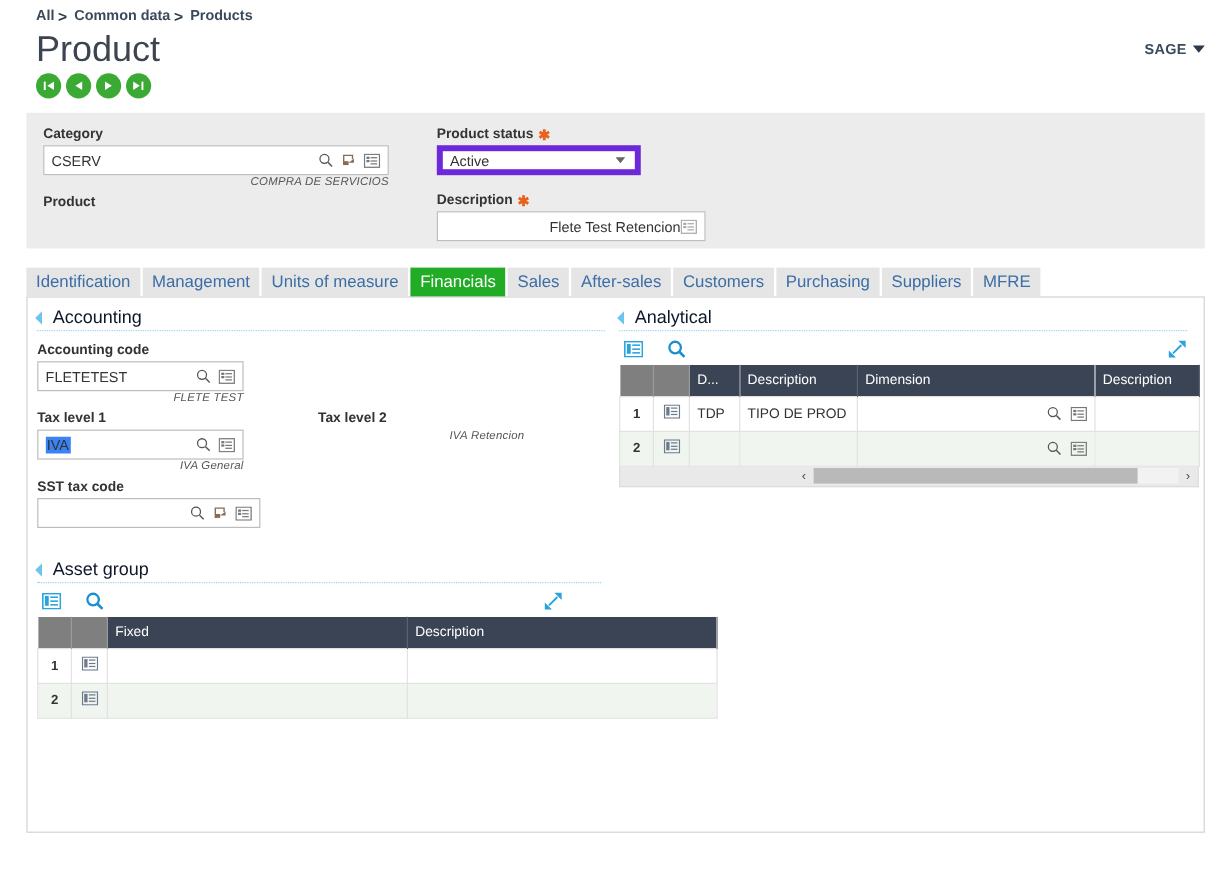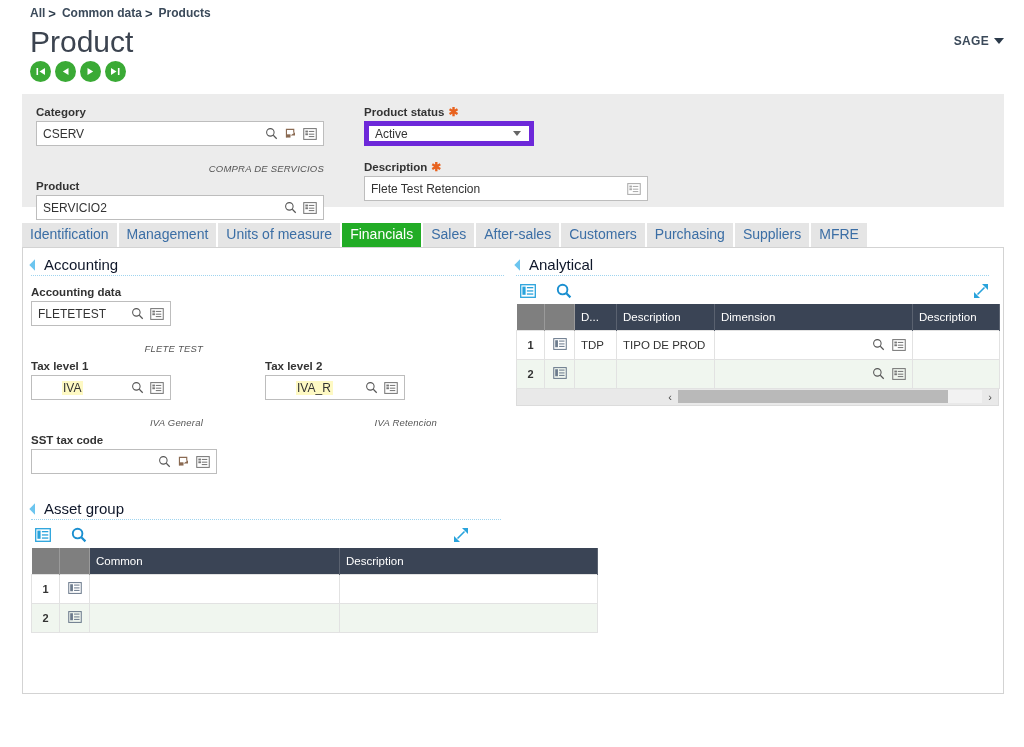--- a/index.html
+++ b/index.html
@@ -64,41 +64,41 @@
     background: #ececec;
     padding: 12px 16px 14px 14px;
     display: flex;
     height: 113px;
   }
   .hp-col { width: 320px; }
   .hp-col.right { margin-left: 8px; }
 
   .fld-label {
     font-size: 11.5px; font-weight: bold; color: #333;
-    margin-bottom: 3px; display: flex; align-items: center; gap: 4px;
+    margin-bottom: 3px; display: flex; align-items: flex-end; gap: 4px;
   }
   .req-star { color: #e8621e; font-size: 12px; line-height: 10px; }
 
   .fld {
     background: #ffffff;
     border: 1px solid #bdbdbd;
     height: 25px;
     display: flex; align-items: center;
     padding: 0 4px 0 6px;
     font-size: 12px; color: #333;
   }
   .fld .val { flex: 1; overflow: hidden; white-space: nowrap; }
   .fld .icons { display: flex; align-items: center; gap: 6px; padding-right:2px; }
   .fld-hint {
     font-size: 9.5px; font-style: italic; color: #555;
-    text-align: right; margin-top: 17px; letter-spacing: .2px;
+    text-align: right; margin-top: 0; letter-spacing: .2px;
   }
   .fld.w288 { width: 288px; }
-  .fld.w170 { width: 140px; align-items: center; }
-  .fld.w284 { width: 284px; }
+  .fld.w170 { width: 172px; align-items: center; }
+  .fld.w284 { width: 224px; text-align: right; }
 
   .select-fld {
     background: #ffffff; border: 5px solid #6d28d9;
     height: 25px; width: 170px;
     display: flex; align-items: center;
     padding: 0 8px 0 6px;
     font-size: 12px; color: #333;
   }
   .select-fld .val { flex: 1; }
   .sel-caret {
@@ -233,21 +233,21 @@
     margin: 24px 0 0 10px;
   }
   .chk-box {
     width: 14px; height: 14px;
     border: 1.5px solid #555; background: #fff;
     cursor: pointer;
   }
   .chk-label { font-size: 12px; font-weight: bold; color: #333; }
 
   
-  .hl { background: #fef9c3; padding: 1px 2px 1px 1px; margin-left: 24px; }
+  .hl { background: #3b82f6; padding: 1px 2px 1px 1px; }
   .field-row { display: flex; }
   .field-col { width: 234px; }
   .field-col.second { margin-left: 0; }
   .mt6 { margin-top: 6px; }
 </style>
 </head>
 <body>
 
 <div class="breadcrumb">
   <span class="crumb">All</span>
@@ -316,37 +316,20 @@
             <rect x="6.6" y="6.6" width="6.4" height="1.2" fill="#777"></rect>
             <rect x="6.6" y="9.4" width="6.4" height="1.2" fill="#777"></rect>
             <rect x="2.6" y="6.2" width="3" height="2.2" fill="#777"></rect>
           </svg>
       </span>
     </div>
     <div class="fld-hint" style="width:288px">COMPRA DE SERVICIOS</div>
 
     <div class="fld-label mt6">
       <span>Product</span>
-    </div>
-    <div class="fld w288">
-      <span class="val">SERVICIO2</span>
-      <span class="icons">
-        <svg width="13" height="13" viewBox="0 0 16 16">
-            <circle cx="6.6" cy="6.6" r="4.6" fill="none" stroke="#555" stroke-width="1.3"></circle>
-            <line x1="10.2" y1="10.2" x2="14.4" y2="14.4" stroke="#555" stroke-width="1.5"></line>
-          </svg>
-        <svg width="14" height="12" viewBox="0 0 16 14">
-            <rect x="0.7" y="0.7" width="14.6" height="12.6" fill="none" stroke="#777" stroke-width="1.2"></rect>
-            <rect x="2.6" y="3" width="3" height="2.2" fill="#777"></rect>
-            <rect x="6.6" y="3.4" width="6.4" height="1.2" fill="#777"></rect>
-            <rect x="6.6" y="6.6" width="6.4" height="1.2" fill="#777"></rect>
-            <rect x="6.6" y="9.4" width="6.4" height="1.2" fill="#777"></rect>
-            <rect x="2.6" y="6.2" width="3" height="2.2" fill="#777"></rect>
-          </svg>
-      </span>
     </div>
   </div>
 
   <div class="hp-col right">
     <div class="fld-label">
       <span>Product status</span>
       <span class="req-star">✱</span>
     </div>
     <div class="select-fld">
       <span class="val">Active</span>
@@ -392,21 +375,21 @@
 
   <div class="col-left">
 
     <div class="sec-head">
       <span class="sec-tri"></span>
       <span>Accounting</span>
     </div>
     <div class="sec-rule"></div>
 
     <div class="fld-label">
-      <span>Accounting data</span>
+      <span>Accounting code</span>
     </div>
     <div class="fld w170">
       <span class="val">FLETETEST</span>
       <span class="icons">
         <svg width="13" height="13" viewBox="0 0 16 16">
             <circle cx="6.6" cy="6.6" r="4.6" fill="none" stroke="#555" stroke-width="1.3"></circle>
             <line x1="10.2" y1="10.2" x2="14.4" y2="14.4" stroke="#555" stroke-width="1.5"></line>
           </svg>
         <svg width="14" height="12" viewBox="0 0 16 14">
             <rect x="0.7" y="0.7" width="14.6" height="12.6" fill="none" stroke="#777" stroke-width="1.2"></rect>
@@ -440,37 +423,20 @@
                 <rect x="6.6" y="9.4" width="6.4" height="1.2" fill="#777"></rect>
                 <rect x="2.6" y="6.2" width="3" height="2.2" fill="#777"></rect>
               </svg>
           </span>
         </div>
         <div class="fld-hint" style="width:172px">IVA General</div>
       </div>
       <div class="field-col second">
         <div class="fld-label">
           <span>Tax level 2</span>
-        </div>
-        <div class="fld w170">
-          <span class="val"><span class="hl">IVA_R</span></span>
-          <span class="icons">
-            <svg width="13" height="13" viewBox="0 0 16 16">
-                <circle cx="6.6" cy="6.6" r="4.6" fill="none" stroke="#555" stroke-width="1.3"></circle>
-                <line x1="10.2" y1="10.2" x2="14.4" y2="14.4" stroke="#555" stroke-width="1.5"></line>
-              </svg>
-            <svg width="14" height="12" viewBox="0 0 16 14">
-                <rect x="0.7" y="0.7" width="14.6" height="12.6" fill="none" stroke="#777" stroke-width="1.2"></rect>
-                <rect x="2.6" y="3" width="3" height="2.2" fill="#777"></rect>
-                <rect x="6.6" y="3.4" width="6.4" height="1.2" fill="#777"></rect>
-                <rect x="6.6" y="6.6" width="6.4" height="1.2" fill="#777"></rect>
-                <rect x="6.6" y="9.4" width="6.4" height="1.2" fill="#777"></rect>
-                <rect x="2.6" y="6.2" width="3" height="2.2" fill="#777"></rect>
-              </svg>
-          </span>
         </div>
         <div class="fld-hint" style="width:172px">IVA Retencion</div>
       </div>
     </div>
 
     <div class="field-row mt6">
       <div class="field-col second">
         <div class="fld-label">
           <span>SST tax code</span>
         </div>
@@ -525,21 +491,21 @@
             <polygon points="1,15 1,9 7,15" fill="#29a3dc"></polygon>
             <line x1="4.5" y1="11.5" x2="11.5" y2="4.5" stroke="#29a3dc" stroke-width="1.6"></line>
           </svg>
       </div>
 
       <table class="grid" style="width:566px">
         <thead>
           <tr>
             <th class="rowhdr" style="width:28px"></th>
             <th class="rowhdr" style="width:30px"></th>
-            <th style="width:250px">Common</th>
+            <th style="width:250px">Fixed</th>
             <th style="width:258px">Description</th>
           </tr>
         </thead>
         <tbody>
           <tr>
             <td class="num">1</td>
             <td class="icn">
               <svg width="14" height="12" viewBox="0 0 16 14">
                   <rect x="0.7" y="0.7" width="14.6" height="12.6" fill="none" stroke="#6b7a8c" stroke-width="1.2"></rect>
                   <rect x="2.4" y="2.6" width="3.2" height="8.2" fill="#6b7a8c"></rect>

